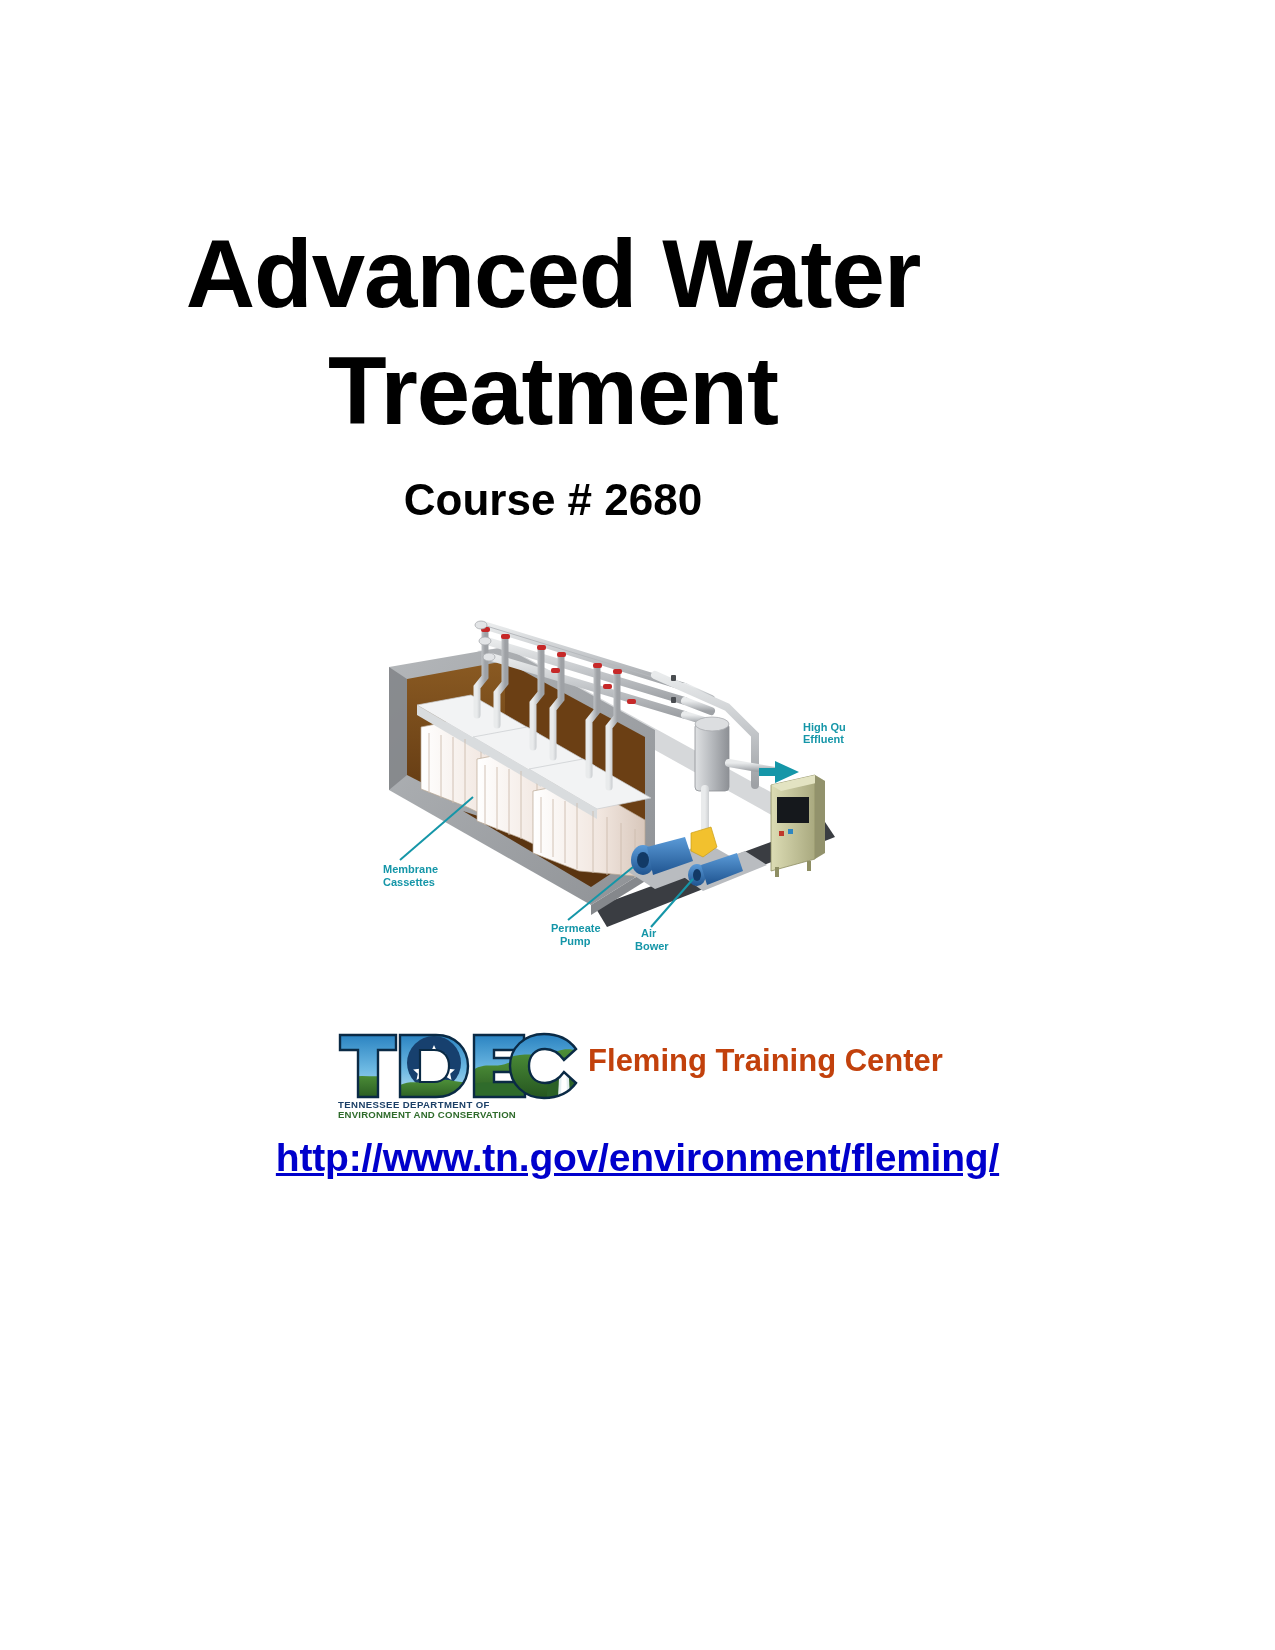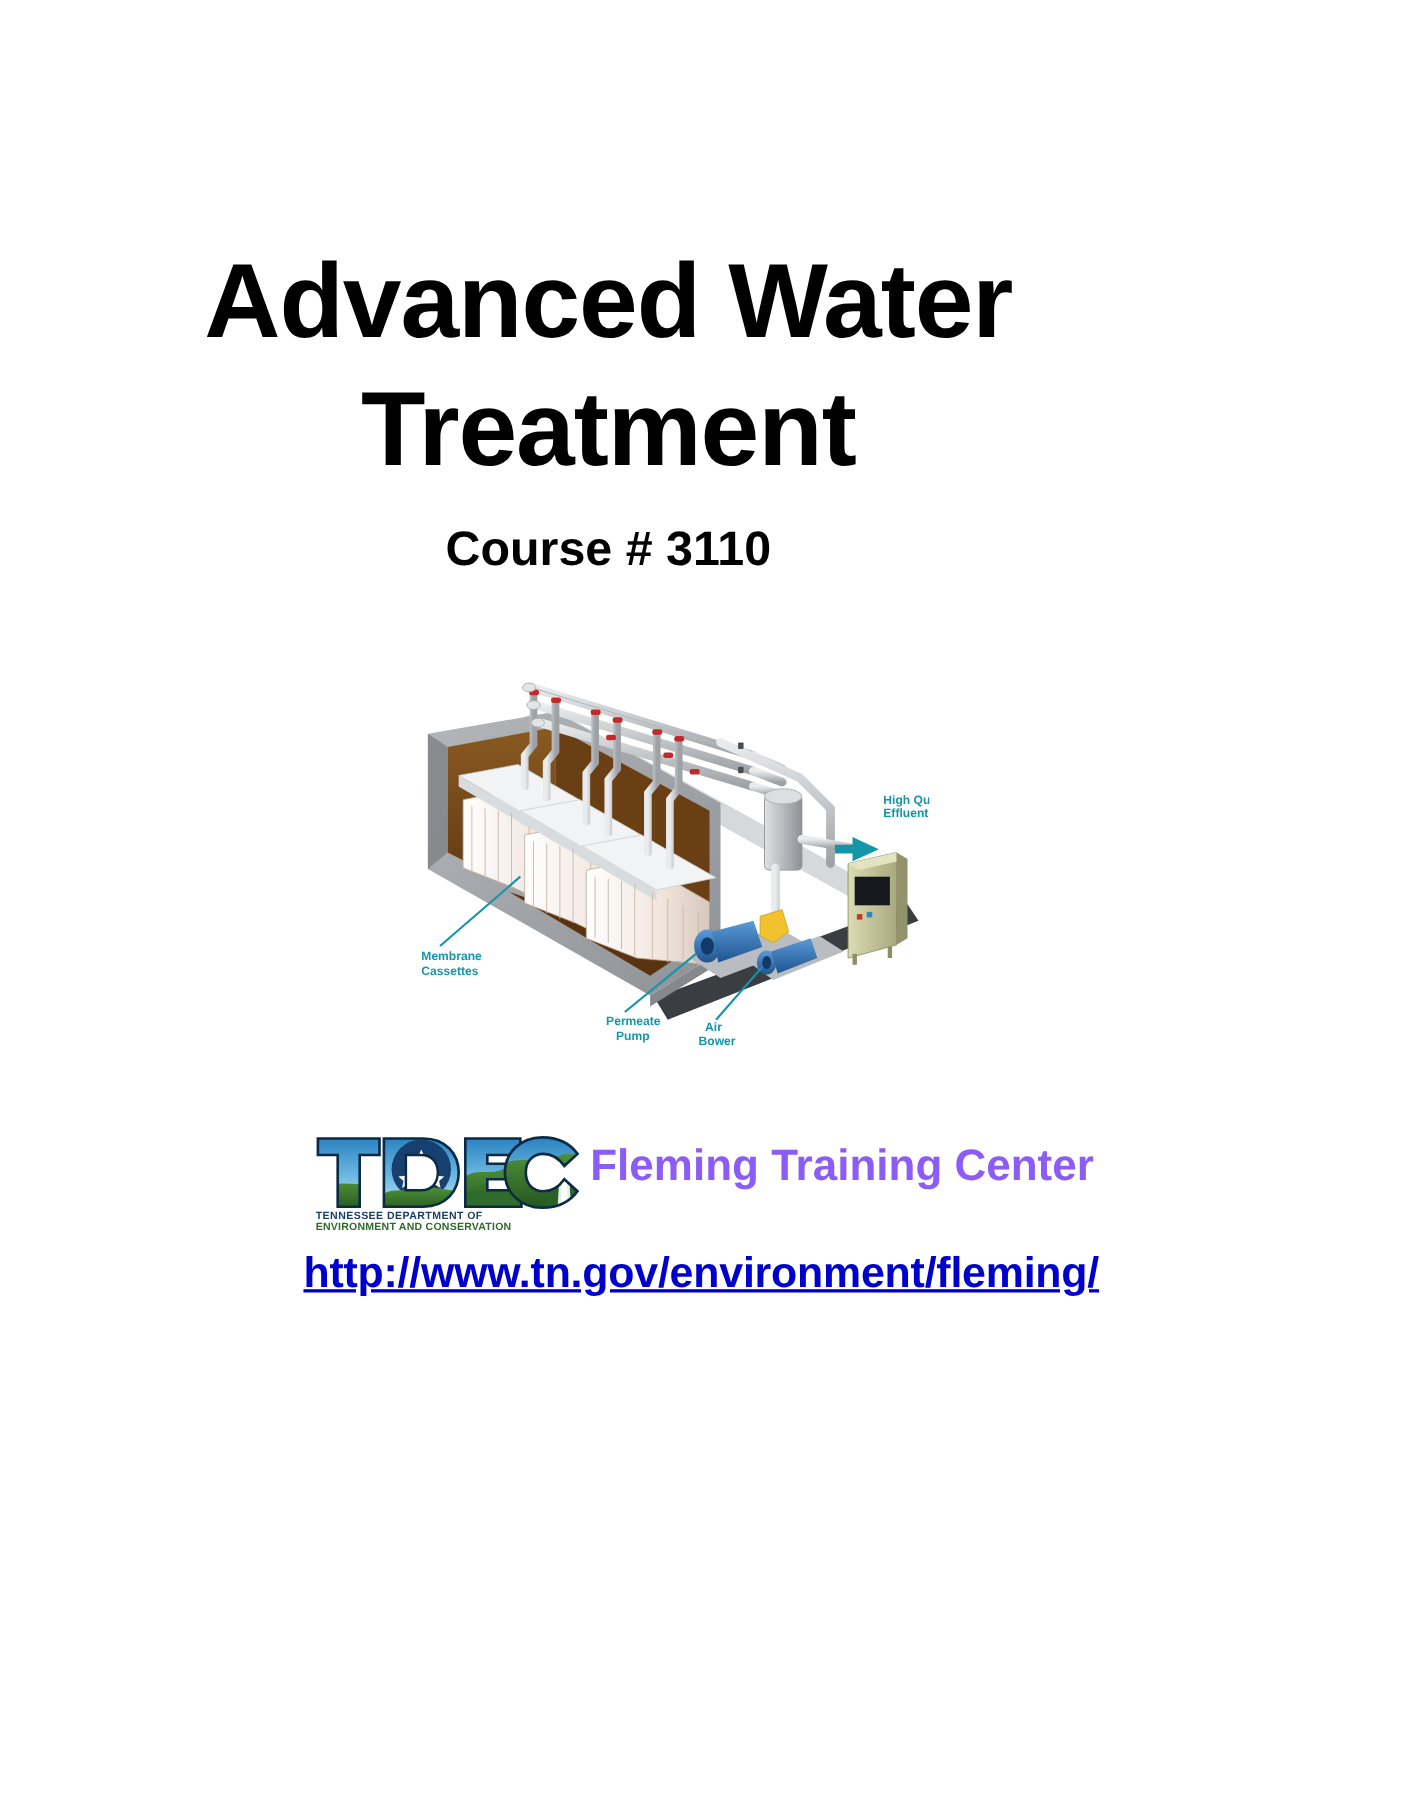--- a/index.html
+++ b/index.html
@@ -71,24 +71,24 @@
     justify-content: center;
     gap: 4px;
   }
   .tdec-logo {
     width: 252px;
     height: 115px;
     flex: 0 0 auto;
   }
   .center-text {
     text-align: center;
-    font-size: 40px;
+    font-size: 31px;
     font-weight: bold;
     line-height: 1.28;
-    color: #8b5cf6;
+    color: #c2410c;
     padding-bottom: 4px;
   }
   .center-text .l2 { display: block; }
 
   .url-line {
     margin-top: 16px;
     text-align: center;
   }
   .url-link {
     font-size: 39px;
@@ -101,21 +101,21 @@
 </head>
 <body>
 
 <div class="page">
 
   <div class="title-block">
     <h1 class="doc-title">
       <span>Advanced Water</span>
       <span class="line2">Treatment</span>
     </h1>
-    <div class="course-number">Course # 3110</div>
+    <div class="course-number">Course # 2680</div>
   </div>
 
   <div class="diagram-wrap">
     <svg viewBox="0 0 490 375" width="490" height="375">
       <defs>
         <linearGradient id="pipeG" x1="0" y1="0" x2="0" y2="1">
           <stop offset="0%" stop-color="#e9ebec"></stop>
           <stop offset="45%" stop-color="#c8cbce"></stop>
           <stop offset="100%" stop-color="#9ea1a5"></stop>
         </linearGradient>

